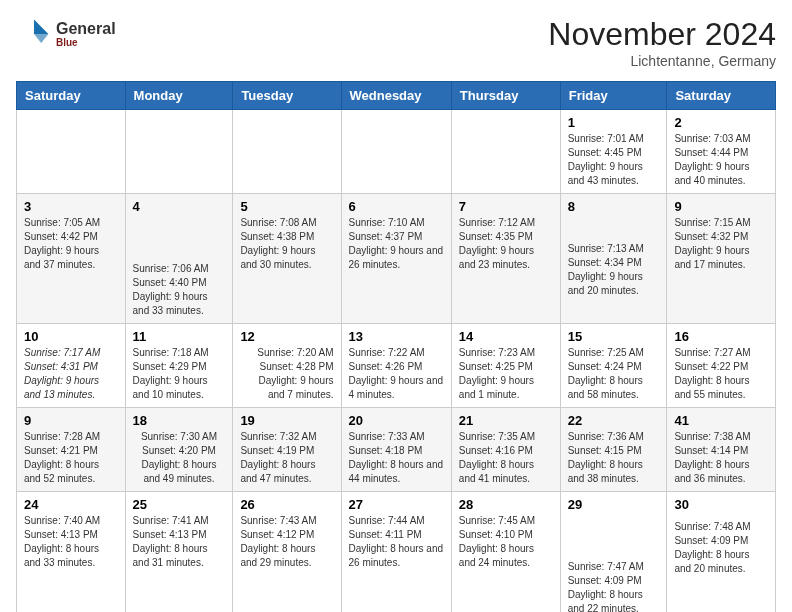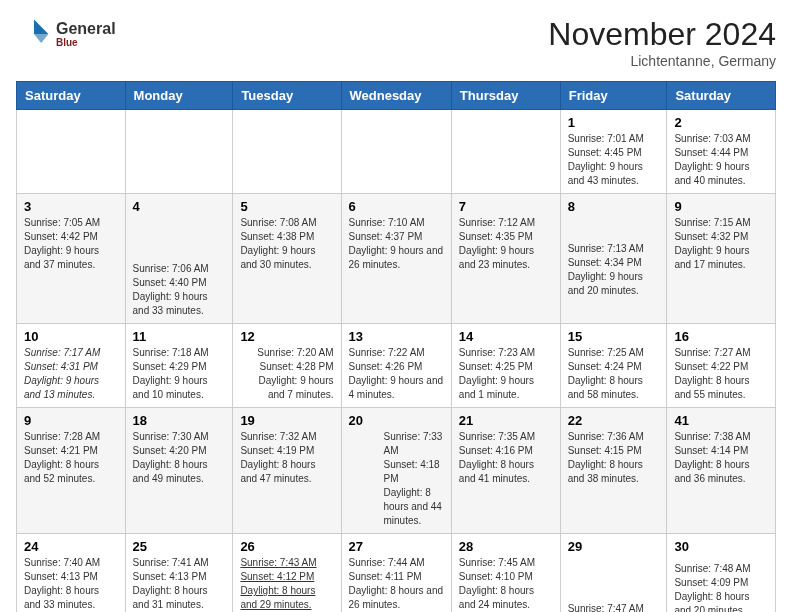--- a/index.html
+++ b/index.html
@@ -238,33 +238,33 @@
       </tr>
       <tr>
         <td>
           <span class="day-number">9</span>
           <div class="day-info" style="white-space: pre-line;">Sunrise: 7:28 AM
 Sunset: 4:21 PM
 Daylight: 8 hours and 52 minutes.</div>
         </td>
         <td>
           <span class="day-number">18</span>
-          <div class="day-info" style="white-space: pre-line;">Sunrise: 7:30 AM
+          <div class="day-info" style="white-space: pre-line; text-align: center;">Sunrise: 7:30 AM
 Sunset: 4:20 PM
 Daylight: 8 hours and 49 minutes.</div>
         </td>
         <td>
           <span class="day-number">19</span>
           <div class="day-info" style="white-space: pre-line;">Sunrise: 7:32 AM
 Sunset: 4:19 PM
 Daylight: 8 hours and 47 minutes.</div>
         </td>
         <td>
           <span class="day-number">20</span>
-          <div class="day-info" style="white-space: pre-line; margin-left: 35px;">Sunrise: 7:33 AM
+          <div class="day-info" style="white-space: pre-line;">Sunrise: 7:33 AM
 Sunset: 4:18 PM
 Daylight: 8 hours and 44 minutes.</div>
         </td>
         <td>
           <span class="day-number">21</span>
           <div class="day-info" style="white-space: pre-line;">Sunrise: 7:35 AM
 Sunset: 4:16 PM
 Daylight: 8 hours and 41 minutes.</div>
         </td>
         <td>
@@ -288,21 +288,21 @@
 Daylight: 8 hours and 33 minutes.</div>
         </td>
         <td>
           <span class="day-number">25</span>
           <div class="day-info" style="white-space: pre-line;">Sunrise: 7:41 AM
 Sunset: 4:13 PM
 Daylight: 8 hours and 31 minutes.</div>
         </td>
         <td>
           <span class="day-number">26</span>
-          <div class="day-info" style="white-space: pre-line; text-decoration: underline;">Sunrise: 7:43 AM
+          <div class="day-info" style="white-space: pre-line;">Sunrise: 7:43 AM
 Sunset: 4:12 PM
 Daylight: 8 hours and 29 minutes.</div>
         </td>
         <td>
           <span class="day-number">27</span>
           <div class="day-info" style="white-space: pre-line;">Sunrise: 7:44 AM
 Sunset: 4:11 PM
 Daylight: 8 hours and 26 minutes.</div>
         </td>
         <td>

